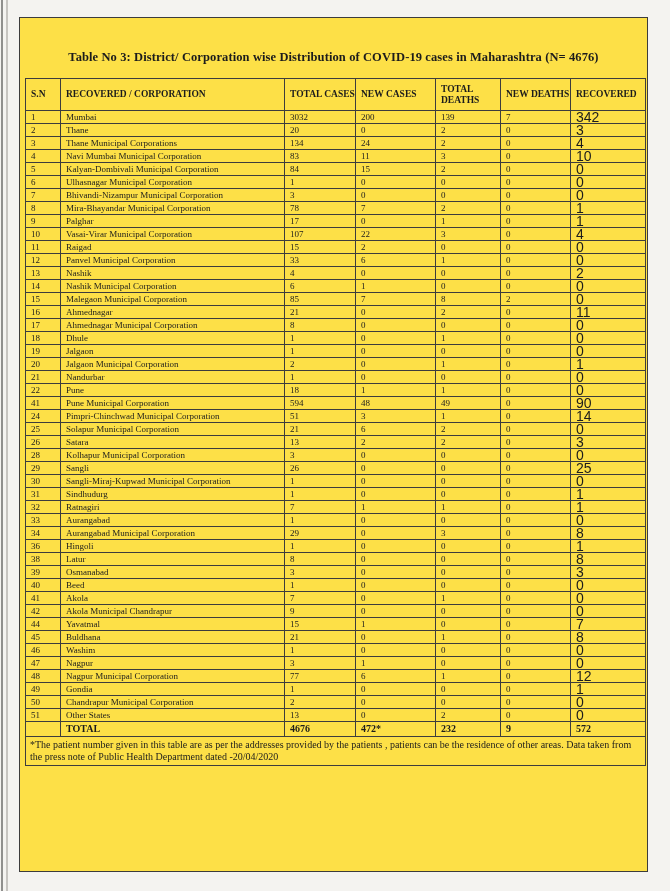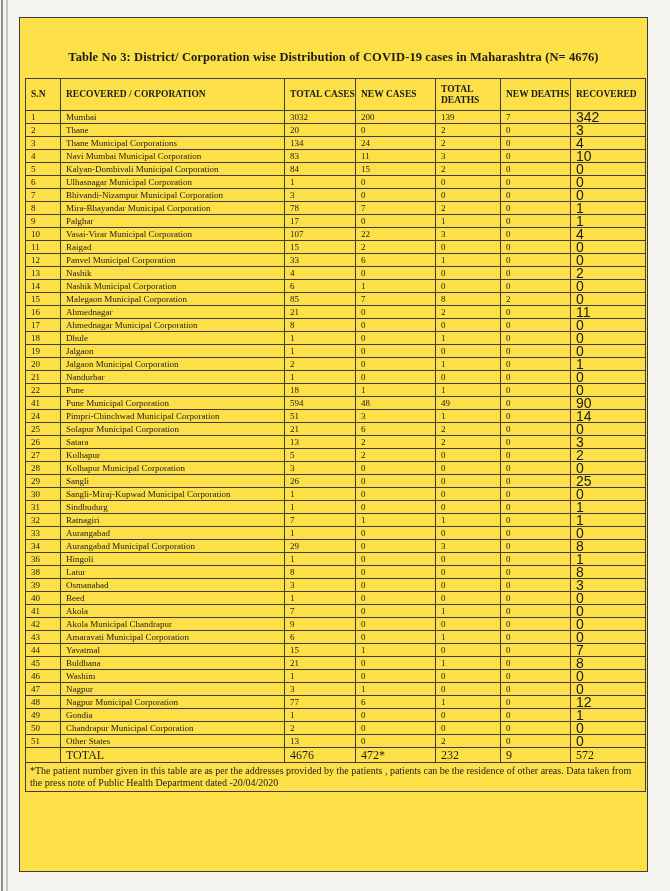--- a/index.html
+++ b/index.html
@@ -31,21 +31,21 @@
     text-align:left;vertical-align:middle;
     overflow:hidden;white-space:nowrap;
   }
   table.covid th{
     font-size:9.5px;line-height:11px;font-weight:bold;
     height:31px;white-space:normal;
   }
   table.covid tr.data-row{height:13px;}
   table.covid td.col-district{}
   table.covid td.col-recovered{font-family:"Liberation Sans", sans-serif;font-size:14px;}
-  table.covid tr.total-row td{font-weight:normal;font-size:12px;height:14px;}
+  table.covid tr.total-row td{font-weight:bold;font-size:10px;height:14px;}
   table.covid tr.total-row td.col-recovered{font-family:"Liberation Serif", serif;}
   td.footnote-cell{
     font-size:10px !important;line-height:12px;
     white-space:normal !important;
     padding:1px 4px 2px 4px !important;
     height:25px;
   }
 </style>
 </head>
 <body>
@@ -306,29 +306,20 @@
         <tr class="data-row">
           <td class="col-sn">26</td>
           <td class="col-district">Satara</td>
           <td class="col-total-cases">13</td>
           <td class="col-new-cases">2</td>
           <td class="col-total-deaths">2</td>
           <td class="col-new-deaths">0</td>
           <td class="col-recovered">3</td>
         </tr>
         <tr class="data-row">
-          <td class="col-sn">27</td>
-          <td class="col-district">Kolhapur</td>
-          <td class="col-total-cases">5</td>
-          <td class="col-new-cases">2</td>
-          <td class="col-total-deaths">0</td>
-          <td class="col-new-deaths">0</td>
-          <td class="col-recovered">2</td>
-        </tr>
-        <tr class="data-row">
           <td class="col-sn">28</td>
           <td class="col-district">Kolhapur  Municipal Corporation</td>
           <td class="col-total-cases">3</td>
           <td class="col-new-cases">0</td>
           <td class="col-total-deaths">0</td>
           <td class="col-new-deaths">0</td>
           <td class="col-recovered">0</td>
         </tr>
         <tr class="data-row">
           <td class="col-sn">29</td>
@@ -428,29 +419,20 @@
           <td class="col-total-deaths">1</td>
           <td class="col-new-deaths">0</td>
           <td class="col-recovered">0</td>
         </tr>
         <tr class="data-row">
           <td class="col-sn">42</td>
           <td class="col-district">Akola Municipal Chandrapur</td>
           <td class="col-total-cases">9</td>
           <td class="col-new-cases">0</td>
           <td class="col-total-deaths">0</td>
-          <td class="col-new-deaths">0</td>
-          <td class="col-recovered">0</td>
-        </tr>
-        <tr class="data-row">
-          <td class="col-sn">43</td>
-          <td class="col-district">Amaravati Municipal Corporation</td>
-          <td class="col-total-cases">6</td>
-          <td class="col-new-cases">0</td>
-          <td class="col-total-deaths">1</td>
           <td class="col-new-deaths">0</td>
           <td class="col-recovered">0</td>
         </tr>
         <tr class="data-row">
           <td class="col-sn">44</td>
           <td class="col-district">Yavatmal</td>
           <td class="col-total-cases">15</td>
           <td class="col-new-cases">1</td>
           <td class="col-total-deaths">0</td>
           <td class="col-new-deaths">0</td>

